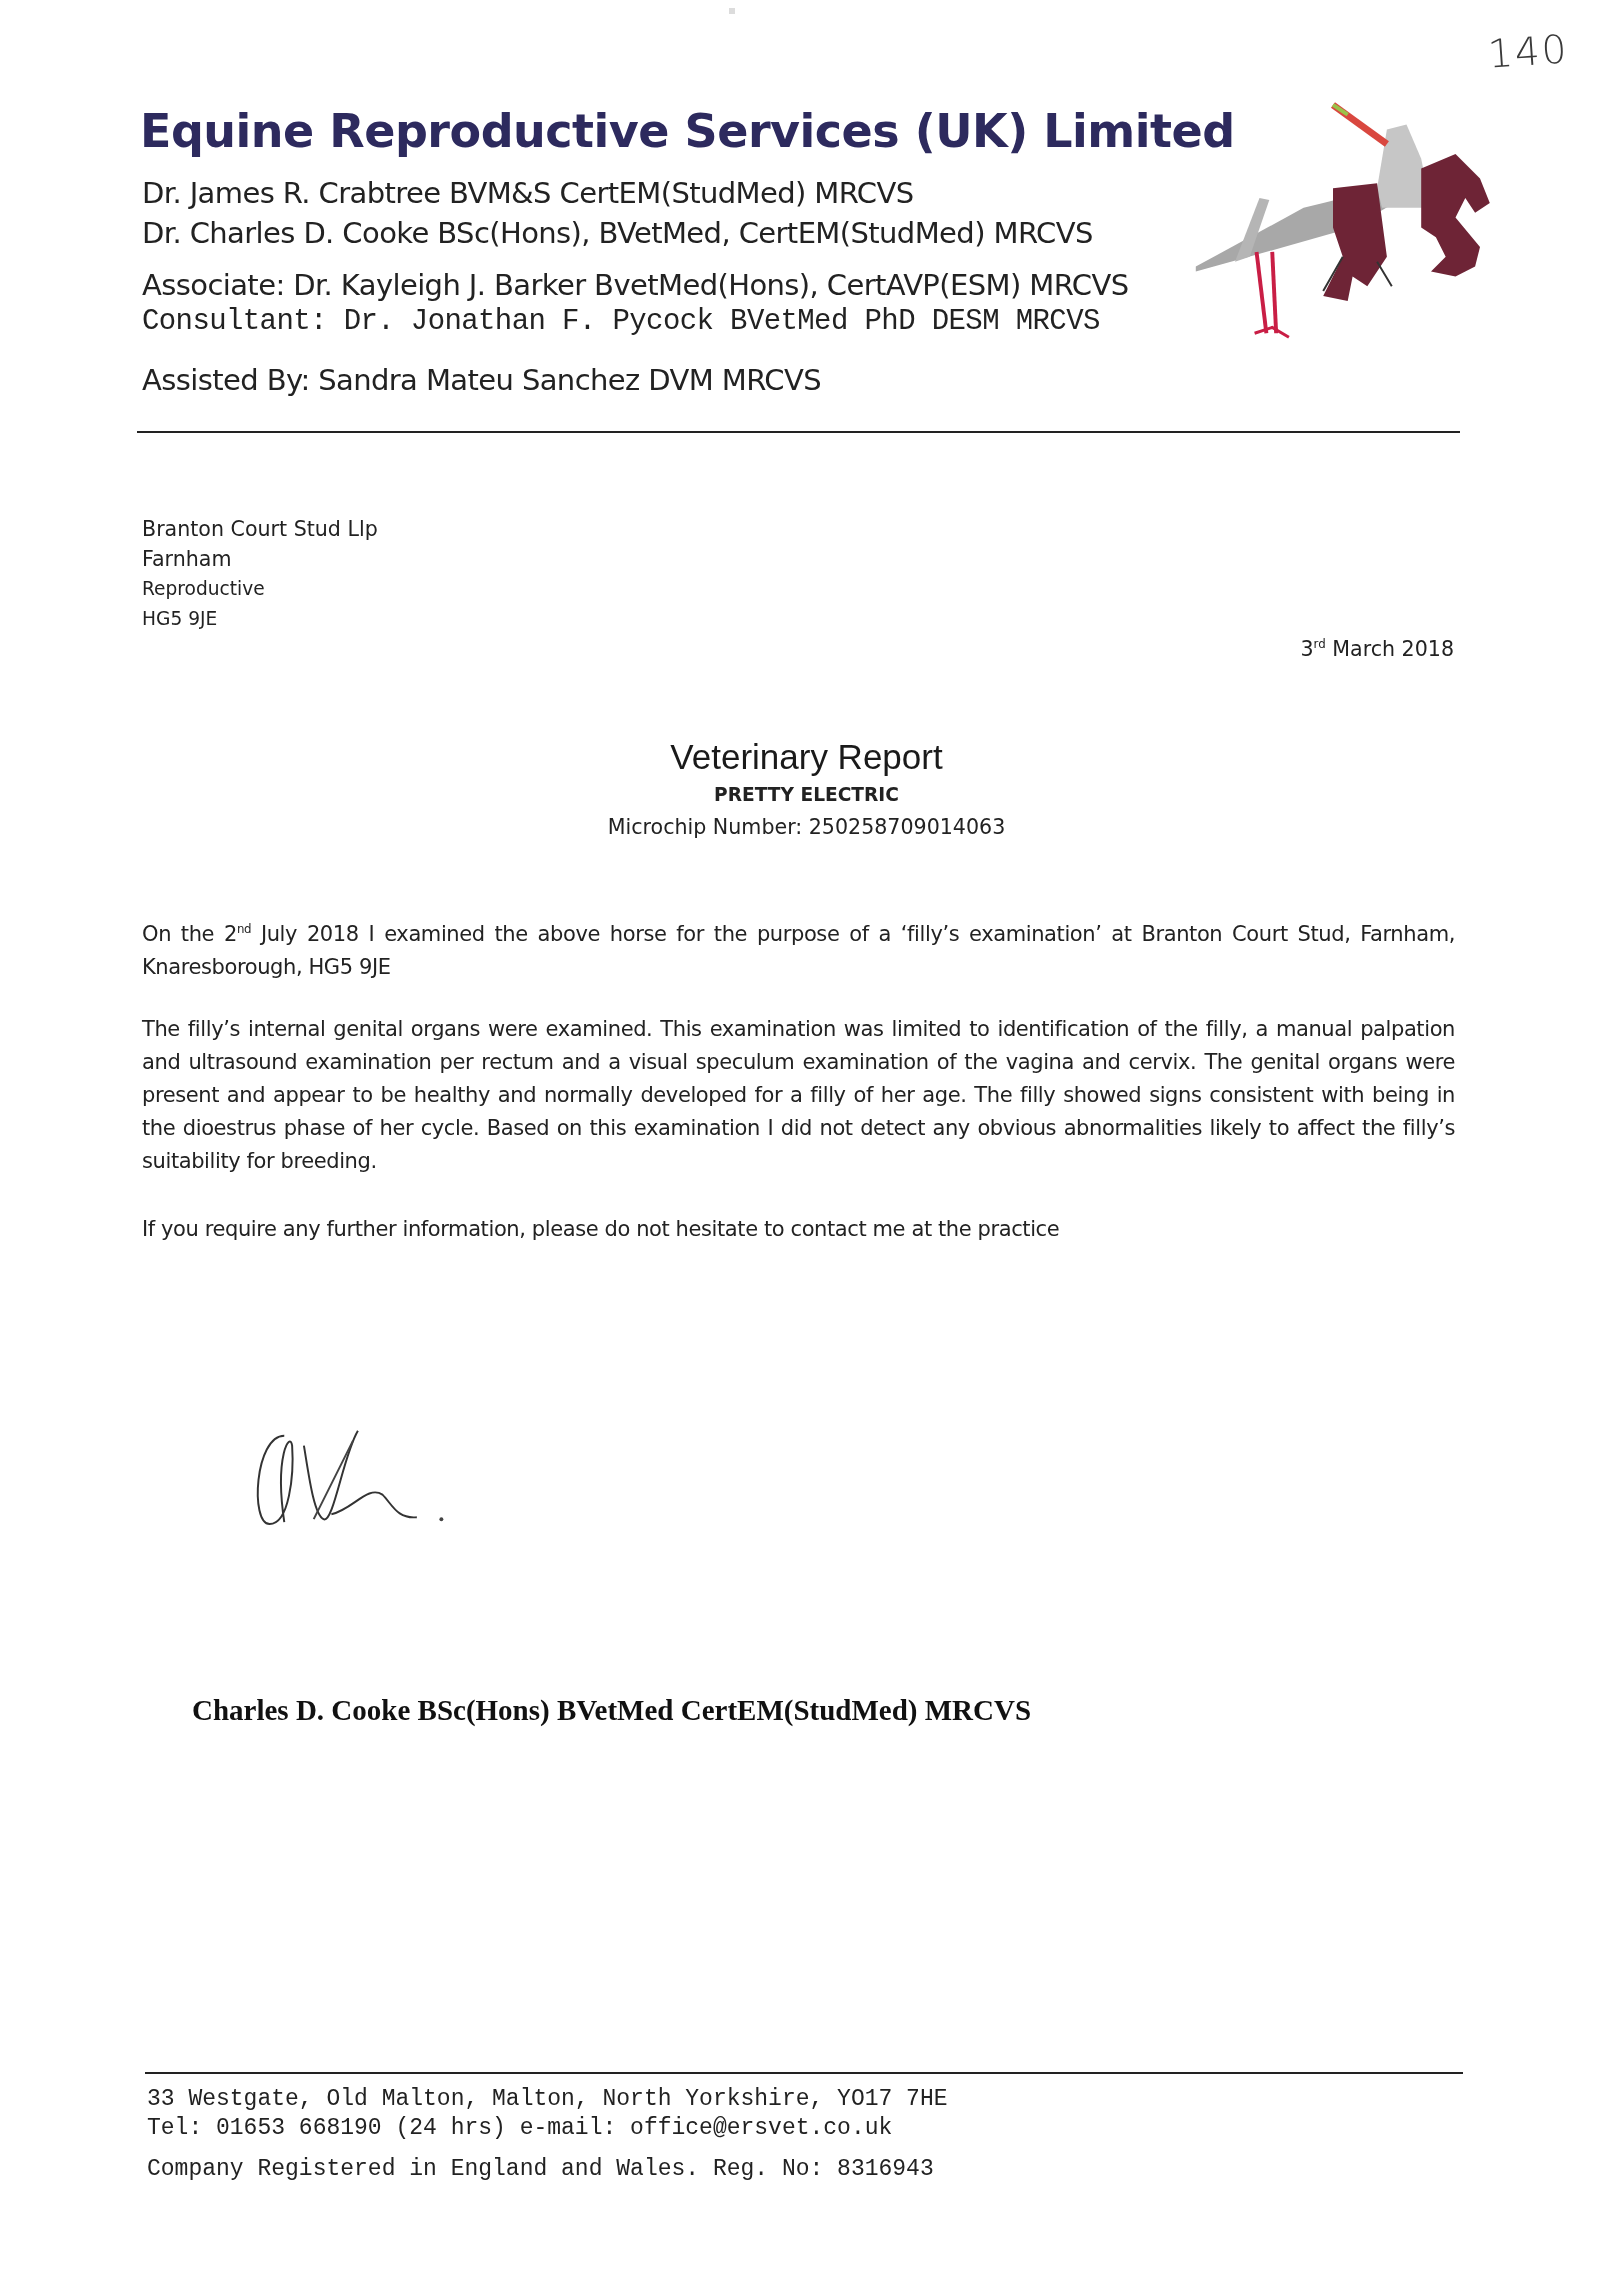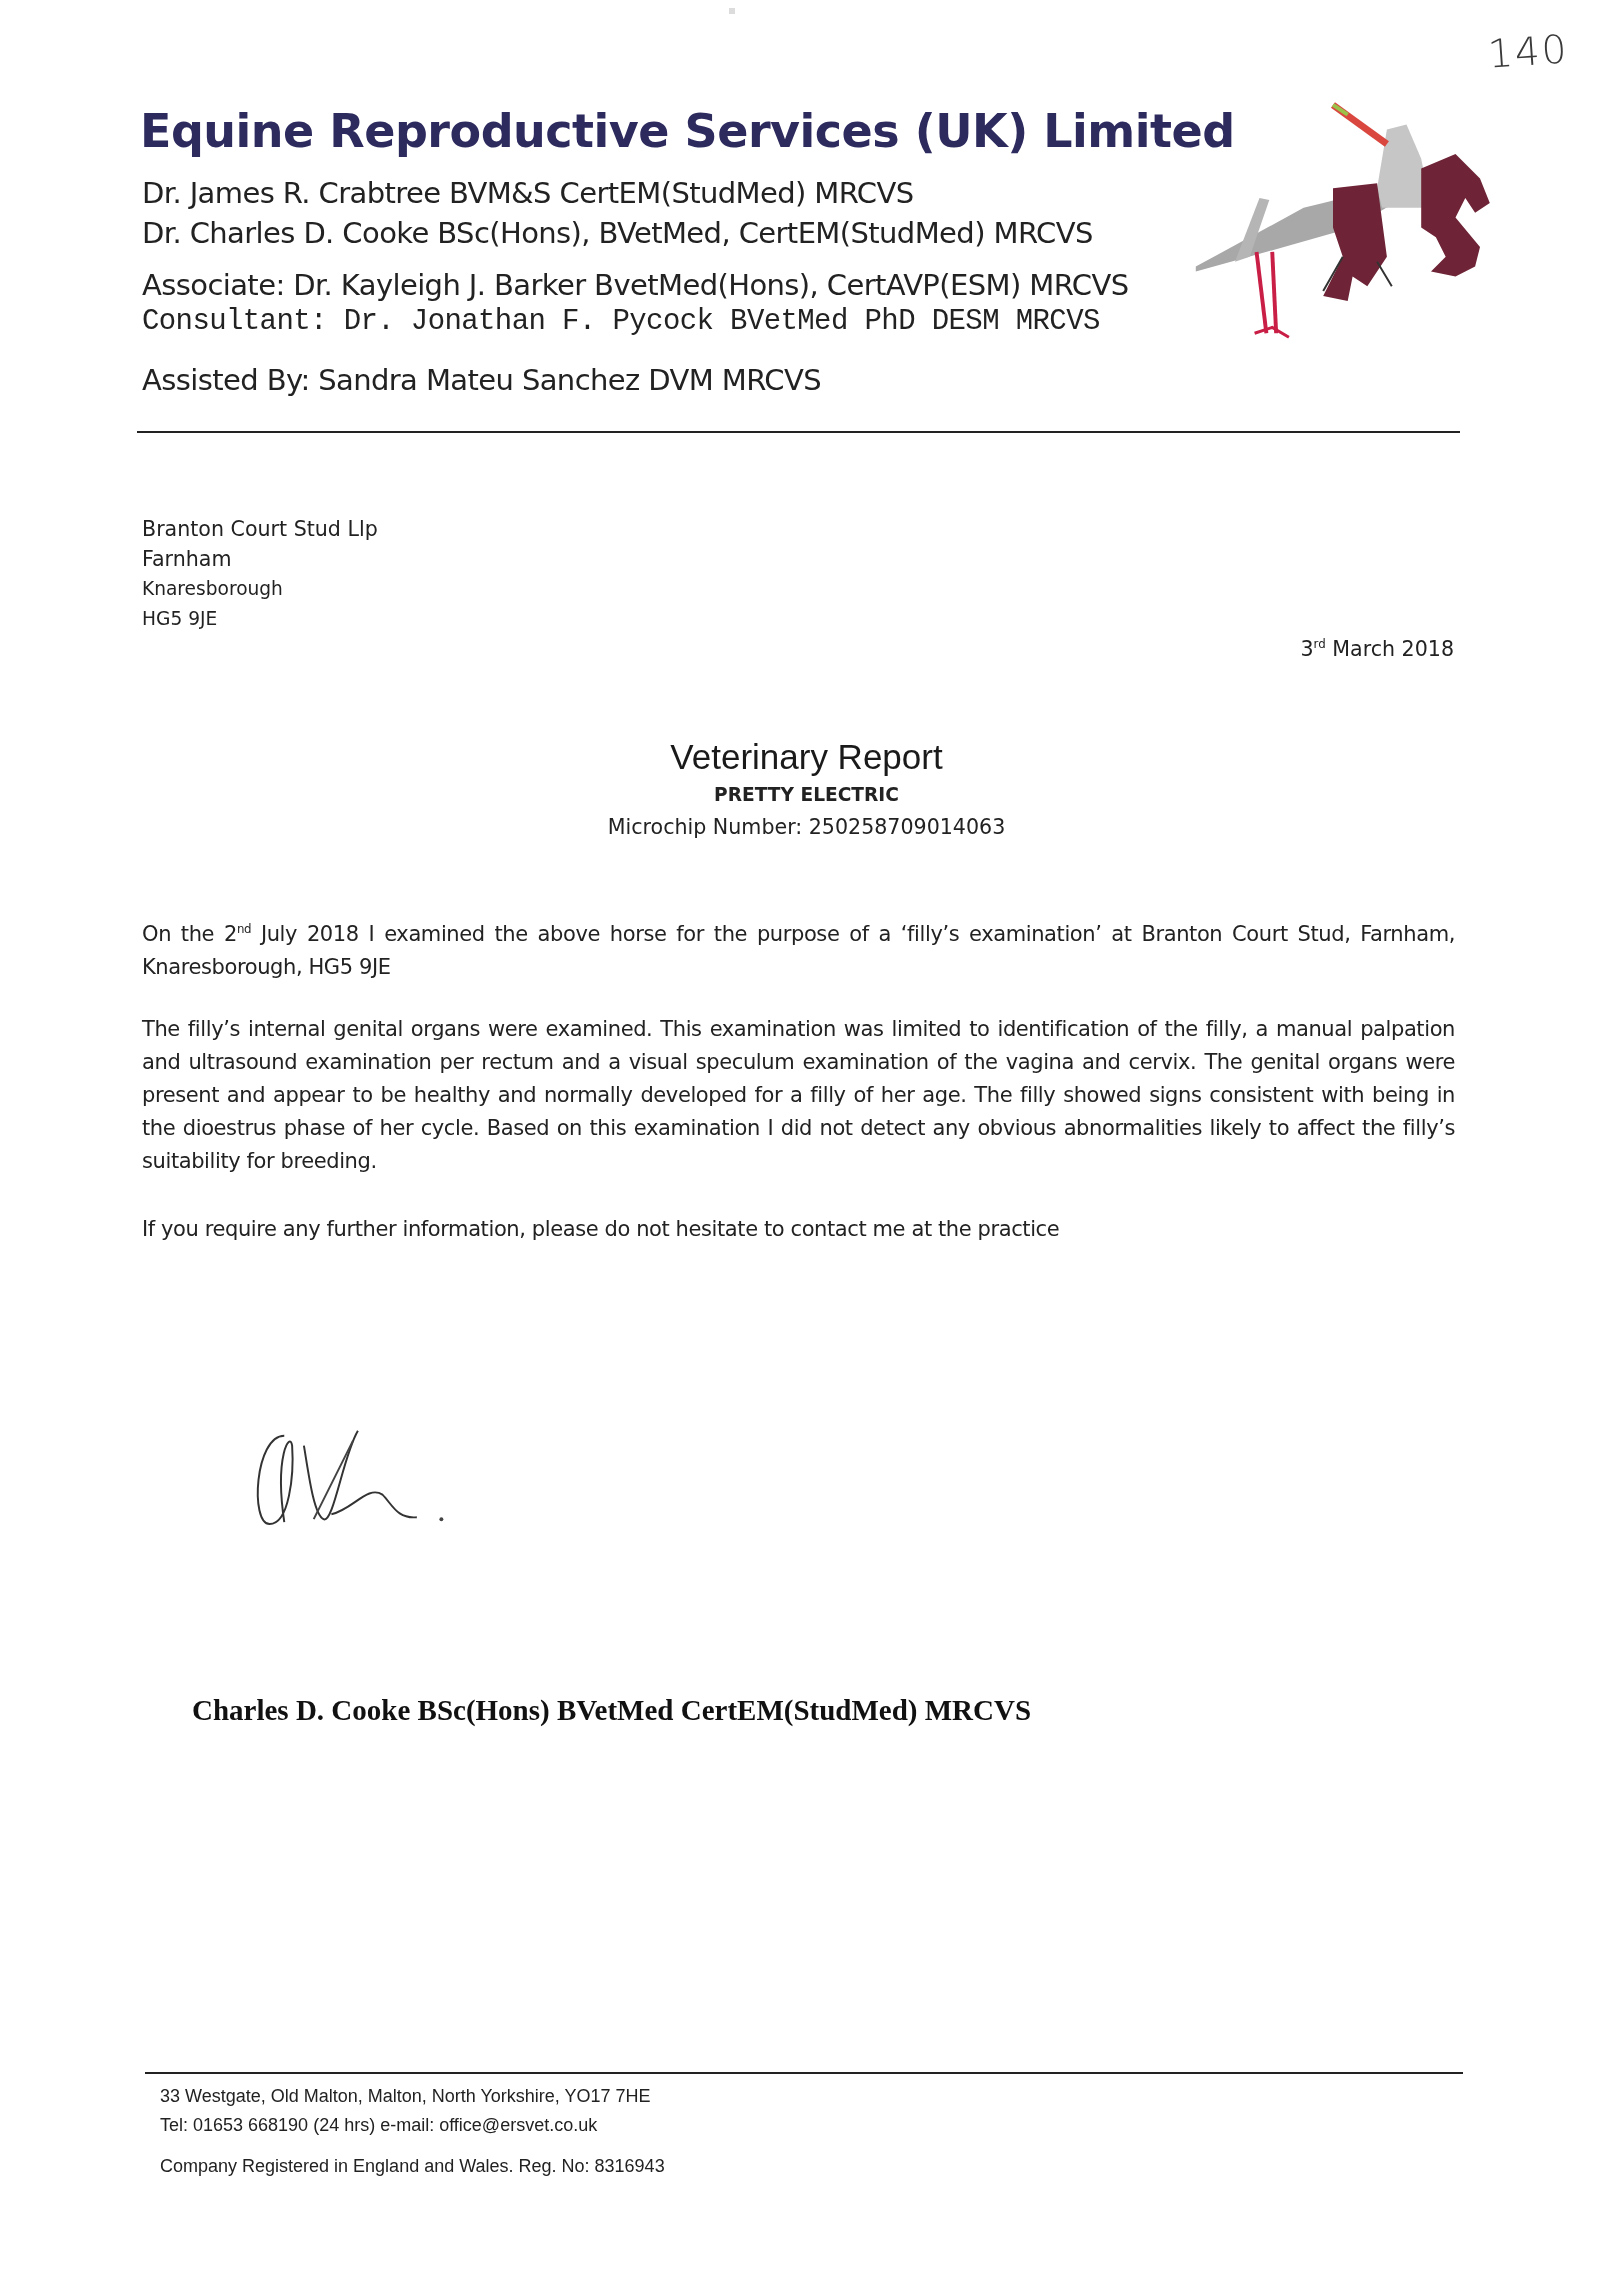--- a/index.html
+++ b/index.html
@@ -19,21 +19,21 @@
   .rtitle { top: 737px; font-family: "Liberation Sans", sans-serif; font-size: 35px; color: #1a1a1a; }
   .rhorse { top: 784px; font-size: 18.6px; font-weight: bold; color: #222; }
   .rchip { top: 815px; font-size: 20.6px; color: #222; }
   .para { left: 142px; width: 1313px; font-size: 21px; line-height: 33px; color: #222; text-align: justify; font-family: "DejaVu Sans", sans-serif; letter-spacing: -0.4px; }
   .para sup { font-size: 11.8px; }
   .p1 { top: 913px; }
   .p2 { top: 1013px; }
   .p3 { top: 1213px; }
   .sig { left: 245px; top: 1416px; width: 216px; height: 118px; }
   .signame { left: 192px; top: 1694px; font-family: "Liberation Serif", serif; font-size: 29px; font-weight: bold; color: #111; }
-  .foot { left: 160px; font-family: Liberation Sans, sans-serif; font-size: 18px; color: #222; }
+  .foot { left: 147px; font-family: Liberation Mono, monospace; font-size: 23px; color: #222; }
 </style>
 </head>
 <body>
 
 <div class="abs speck"></div>
 <div class="abs page-num">140</div>
 
 <div class="abs company">Equine Reproductive Services (UK) Limited</div>
 <div class="abs hline" style="left:142px; top:176px;">Dr. James R. Crabtree BVM&amp;S CertEM(StudMed) MRCVS</div>
 <div class="abs hline" style="left:142px; top:216px;">Dr. Charles D. Cooke BSc(Hons), BVetMed, CertEM(StudMed) MRCVS</div>
@@ -57,21 +57,21 @@
     <path d="M240 80 L275 65 L300 90 L310 115 L295 125 L285 110 L275 130 L300 160 L295 180 L275 190 L250 185 L265 170 L255 150 L240 140 Z" fill="#6e2436"></path>
     <path d="M160 170 L140 205 M195 175 L210 200" stroke="#333" stroke-width="2"></path>
   </g>
 </svg>
 
 <div class="abs rule" style="left:137px; top:431px; width:1323px;"></div>
 
 <div class="abs addr">
   <div>Branton Court Stud Llp</div>
   <div>Farnham</div>
-  <div>Knaresborough</div>
+  <div>Reproductive</div>
   <div>HG5 9JE</div>
 </div>
 
 <div class="abs date"><span>3</span><sup>rd</sup><span> March 2018</span></div>
 
 <div class="abs center-block rtitle">Veterinary Report</div>
 <div class="abs center-block rhorse">PRETTY ELECTRIC</div>
 <div class="abs center-block rchip">Microchip Number: 250258709014063</div>
 
 <div class="abs para p1"><span>On the 2</span><sup>nd</sup><span> July 2018 I examined the above horse for the purpose of a ‘filly’s examination’ at Branton Court Stud, Farnham, Knaresborough, HG5 9JE</span></div>

